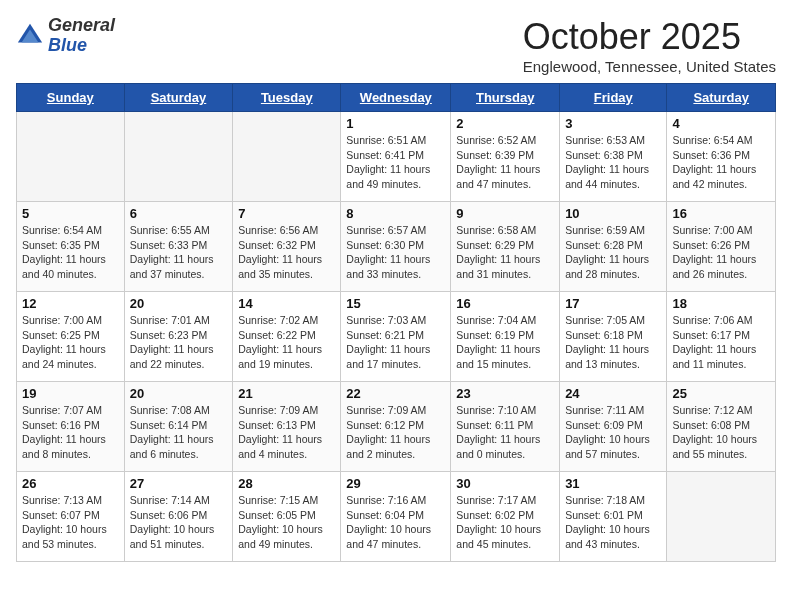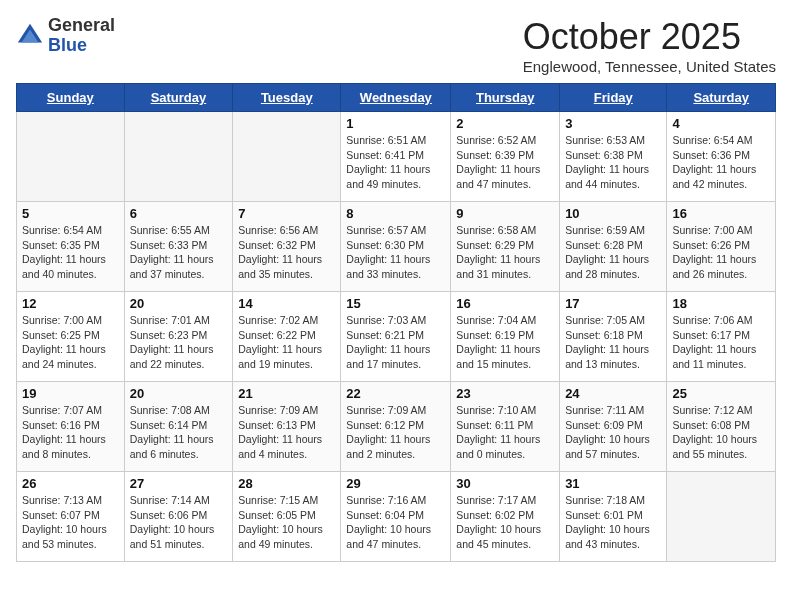--- a/index.html
+++ b/index.html
@@ -19,22 +19,22 @@
     .logo {
       display: flex;
       align-items: center;
       gap: 4px;
     }
     .logo-text {
       font-size: 18px;
       font-weight: bold;
       line-height: 1.1;
     }
-    .logo-general { color: #333; }
-    .logo-blue { color: #2255aa; }
+    .logo-general { color: #333; font-style: italic; }
+    .logo-blue { color: #2255aa; font-style: italic; }
     .logo-icon {
       width: 28px;
       height: 28px;
     }
     .title-block {
       text-align: left;
     }
     .month-title {
       font-size: 36px;
       font-weight: normal;

